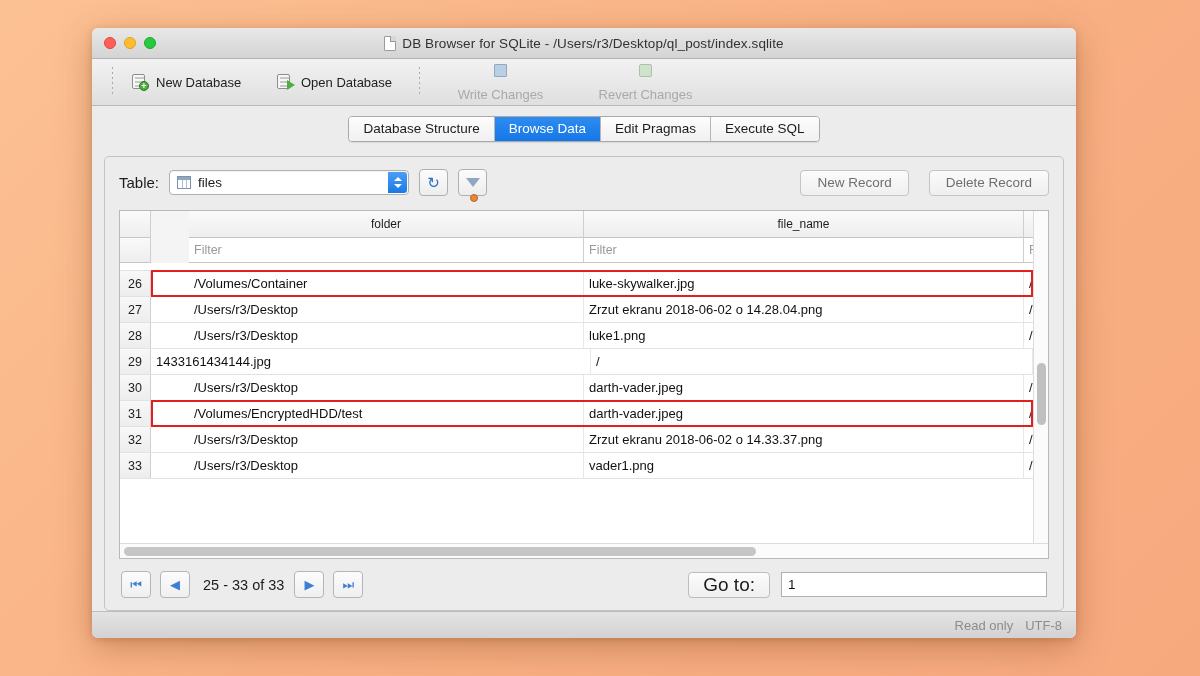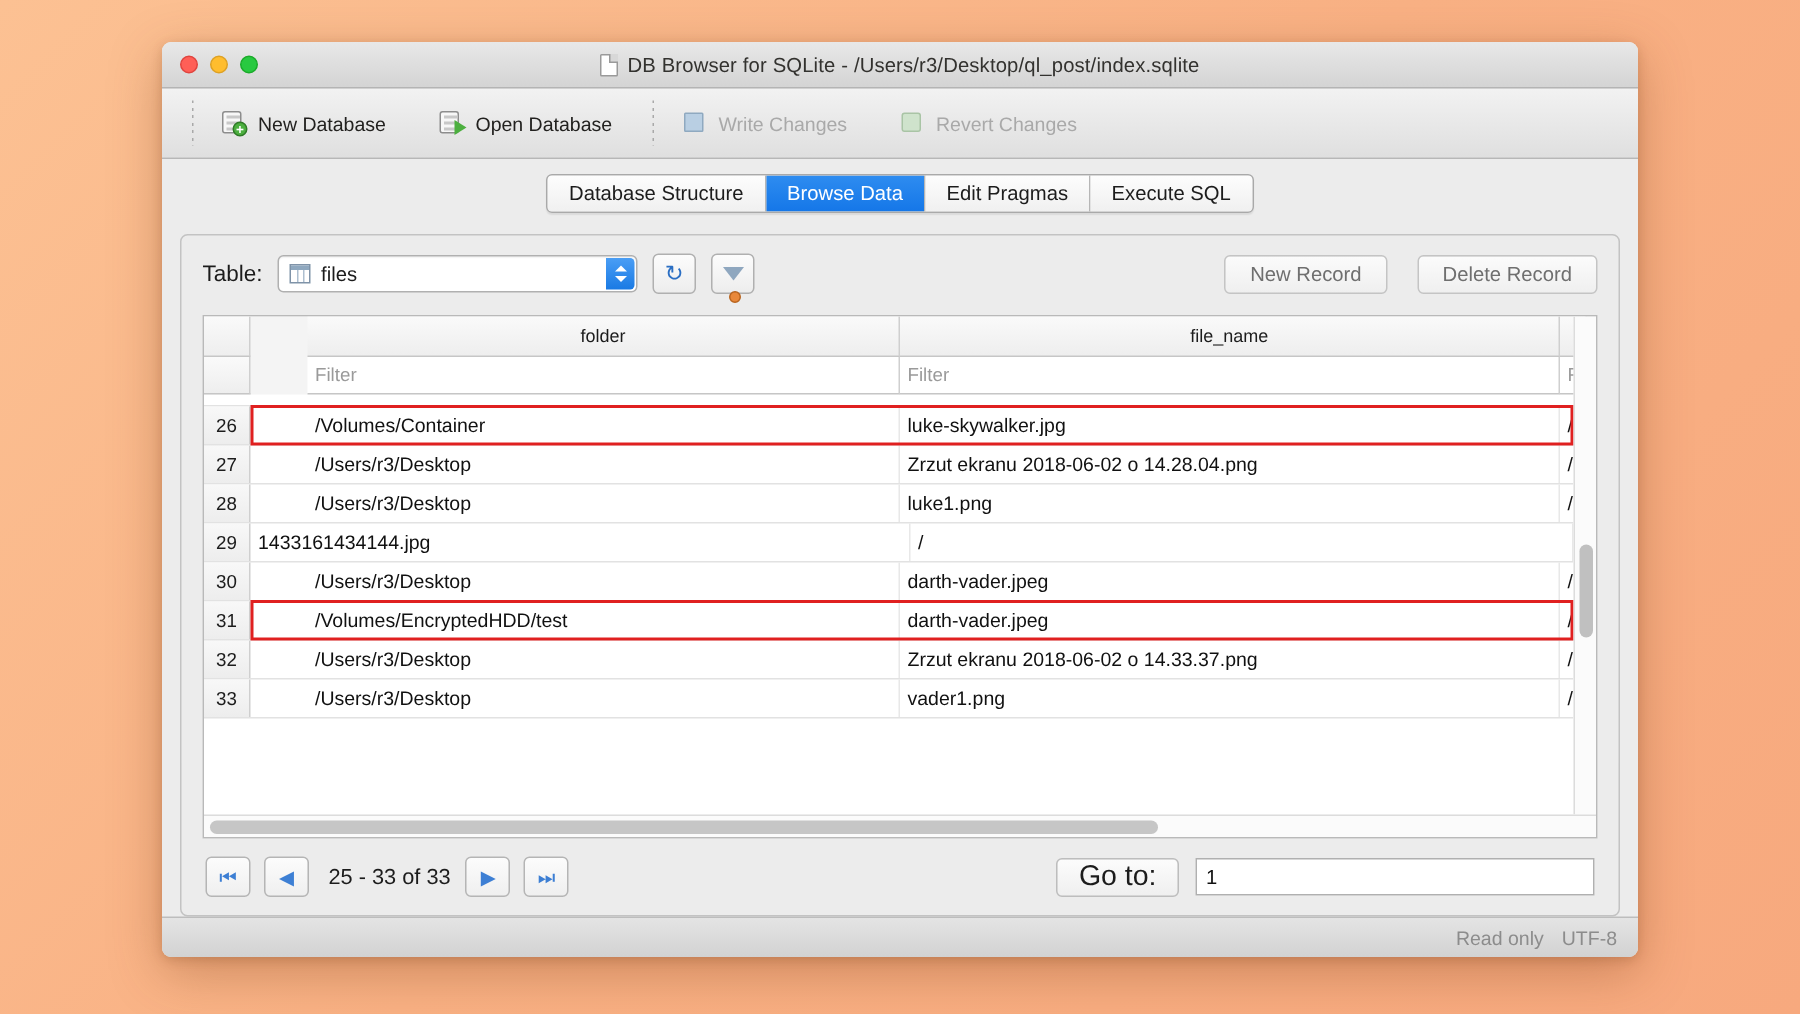--- a/index.html
+++ b/index.html
@@ -7,21 +7,21 @@
   body {
     width: 1200px; height: 676px;
     background: linear-gradient(135deg, #fcc193 0%, #f9b184 50%, #f7a97e 100%);
     font-family: "Liberation Sans", sans-serif;
     overflow: hidden;
   }
 
   
   .window {
     position: absolute;
-    left: 108px; top: 28px;
+    left: 92px; top: 28px;
     width: 984px; height: 610px;
     background: #ececec;
     border-radius: 6px;
     box-shadow: 0 10px 34px rgba(120,60,20,.34), 0 2px 7px rgba(120,60,20,.22);
     overflow: hidden;
     display: flex; flex-direction: column;
   }
 
   
   .titlebar {
@@ -67,21 +67,21 @@
   }
   .tb-sep {
     width: 1px; height: 30px; margin: 0 8px;
     background: repeating-linear-gradient(to bottom, #a9a9a9 0 2px, transparent 2px 5px);
   }
   .tb-btn {
     display: flex; align-items: center; gap: 7px;
     padding: 3px 10px; font-size: 13px; color: #22211f;
     white-space: nowrap;
   }
-  .tb-btn.disabled { color: #a9a9a9; }
+  .tb-btn.disabled { color: #a9a9a9; flex-direction: column; }
   .tb-wide { min-width: 145px; }
 
   .ic { width: 18px; height: 18px; position: relative; flex: 0 0 18px; }
   .ic .db {
     position: absolute; left: 1px; top: 1px;
     width: 13px; height: 15px;
     background: #f7f7f7; border: 1px solid #8d8d8d; border-radius: 2px;
   }
   .ic .db::before {
     content: ""; position: absolute; left: 2px; top: 2px;

